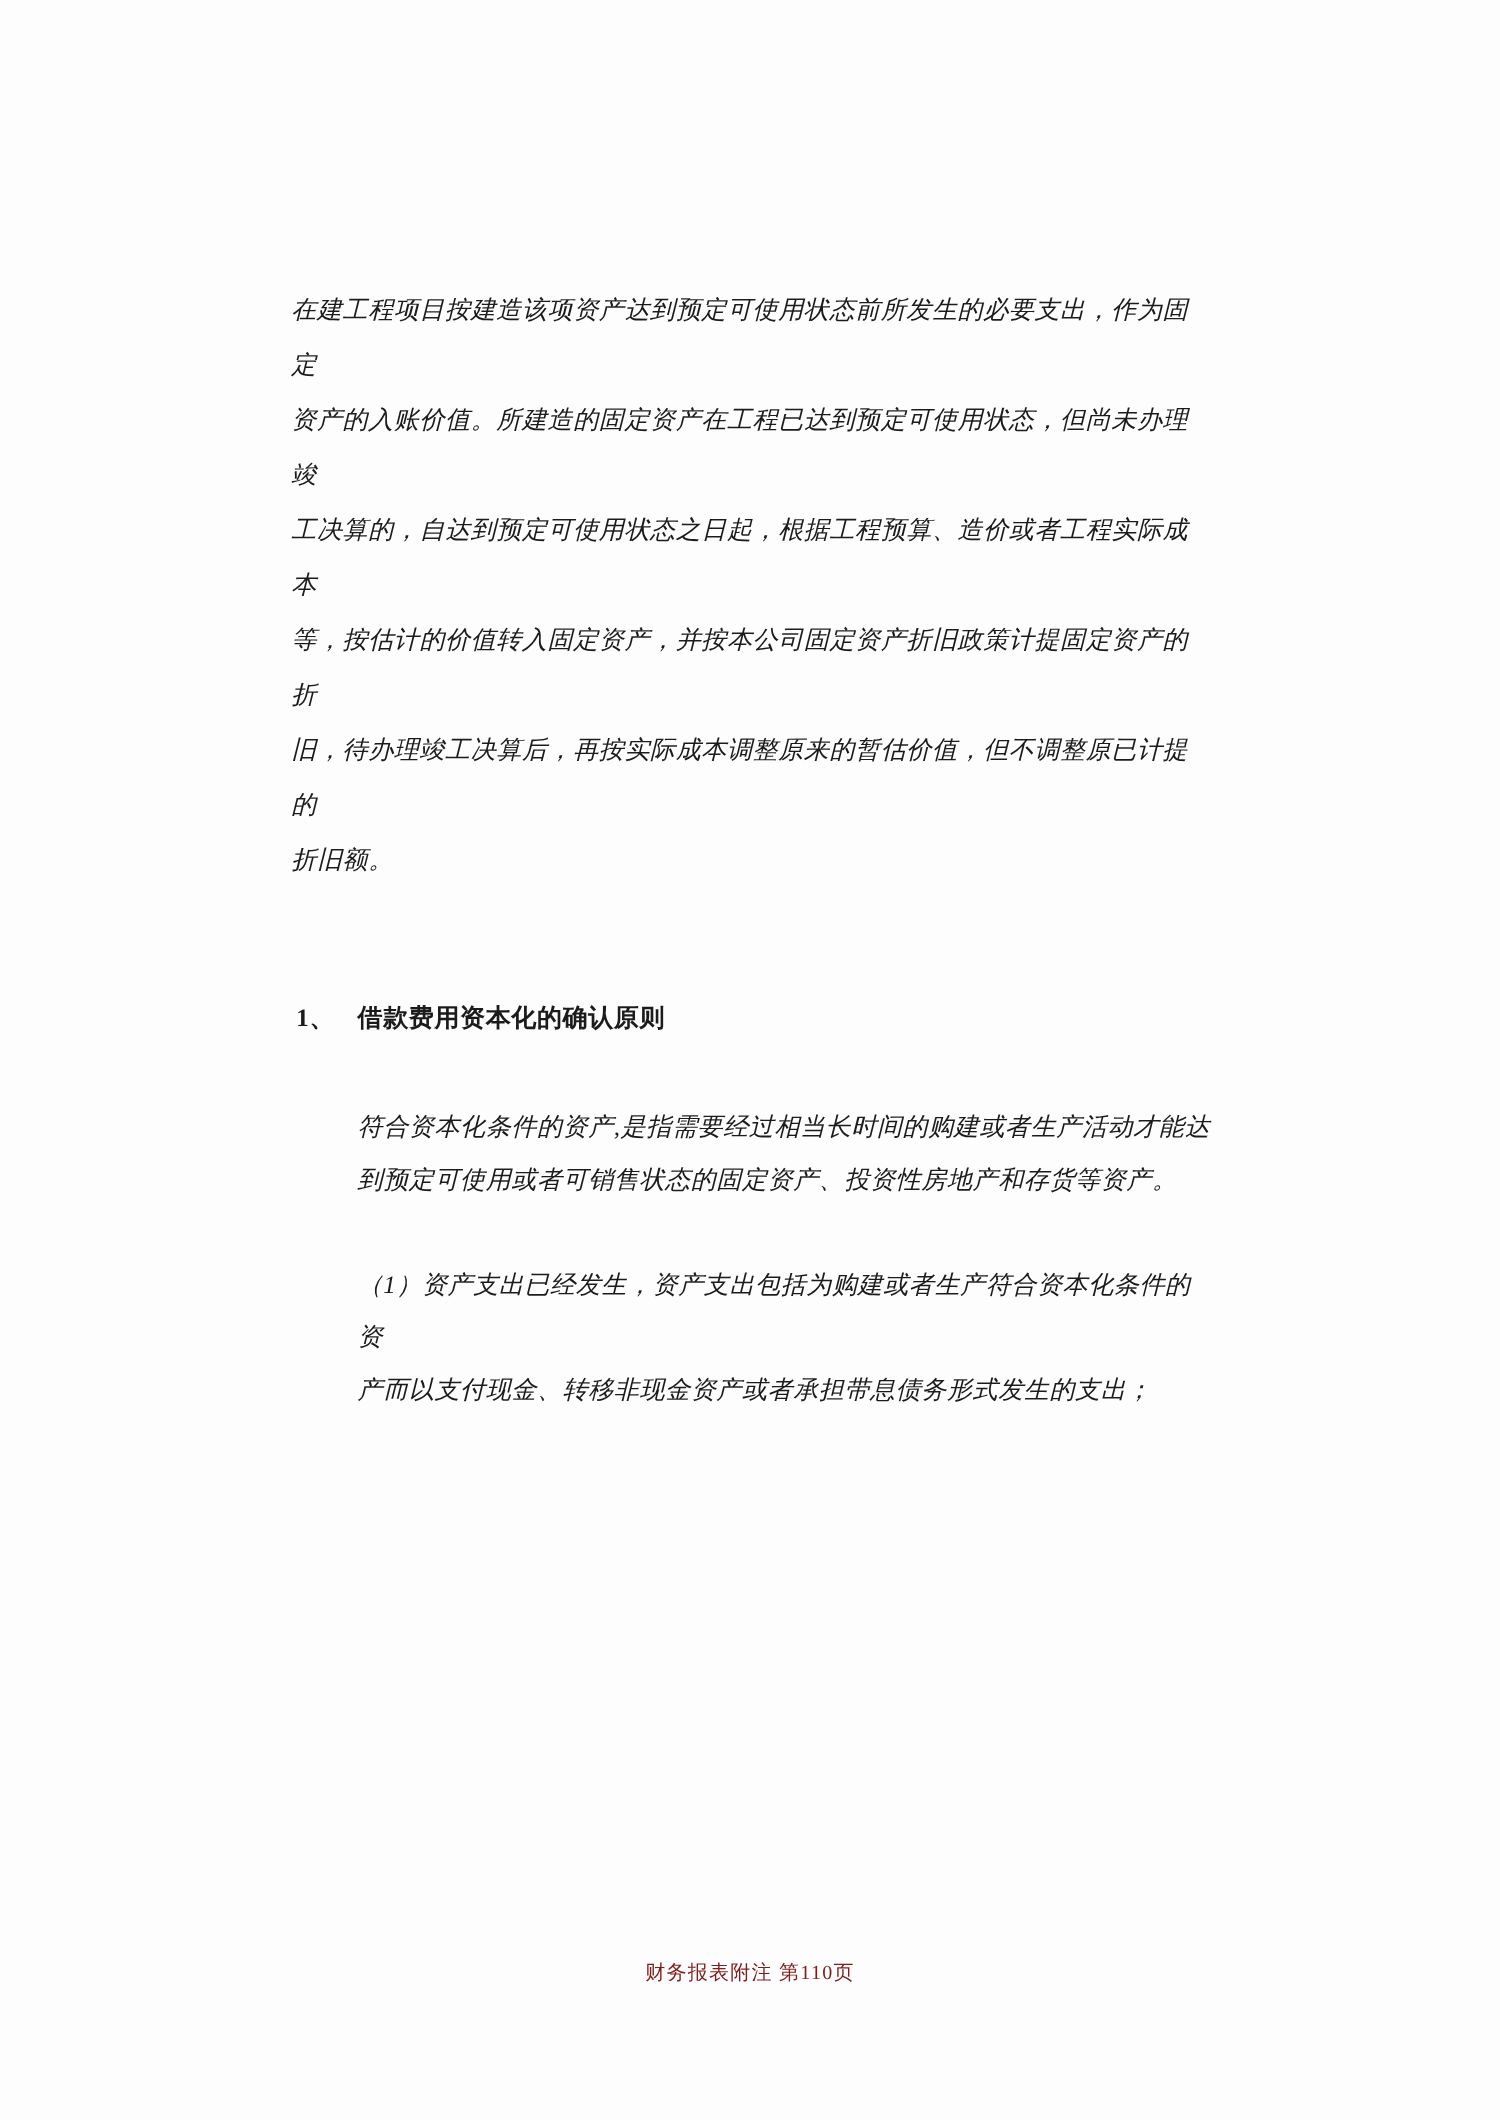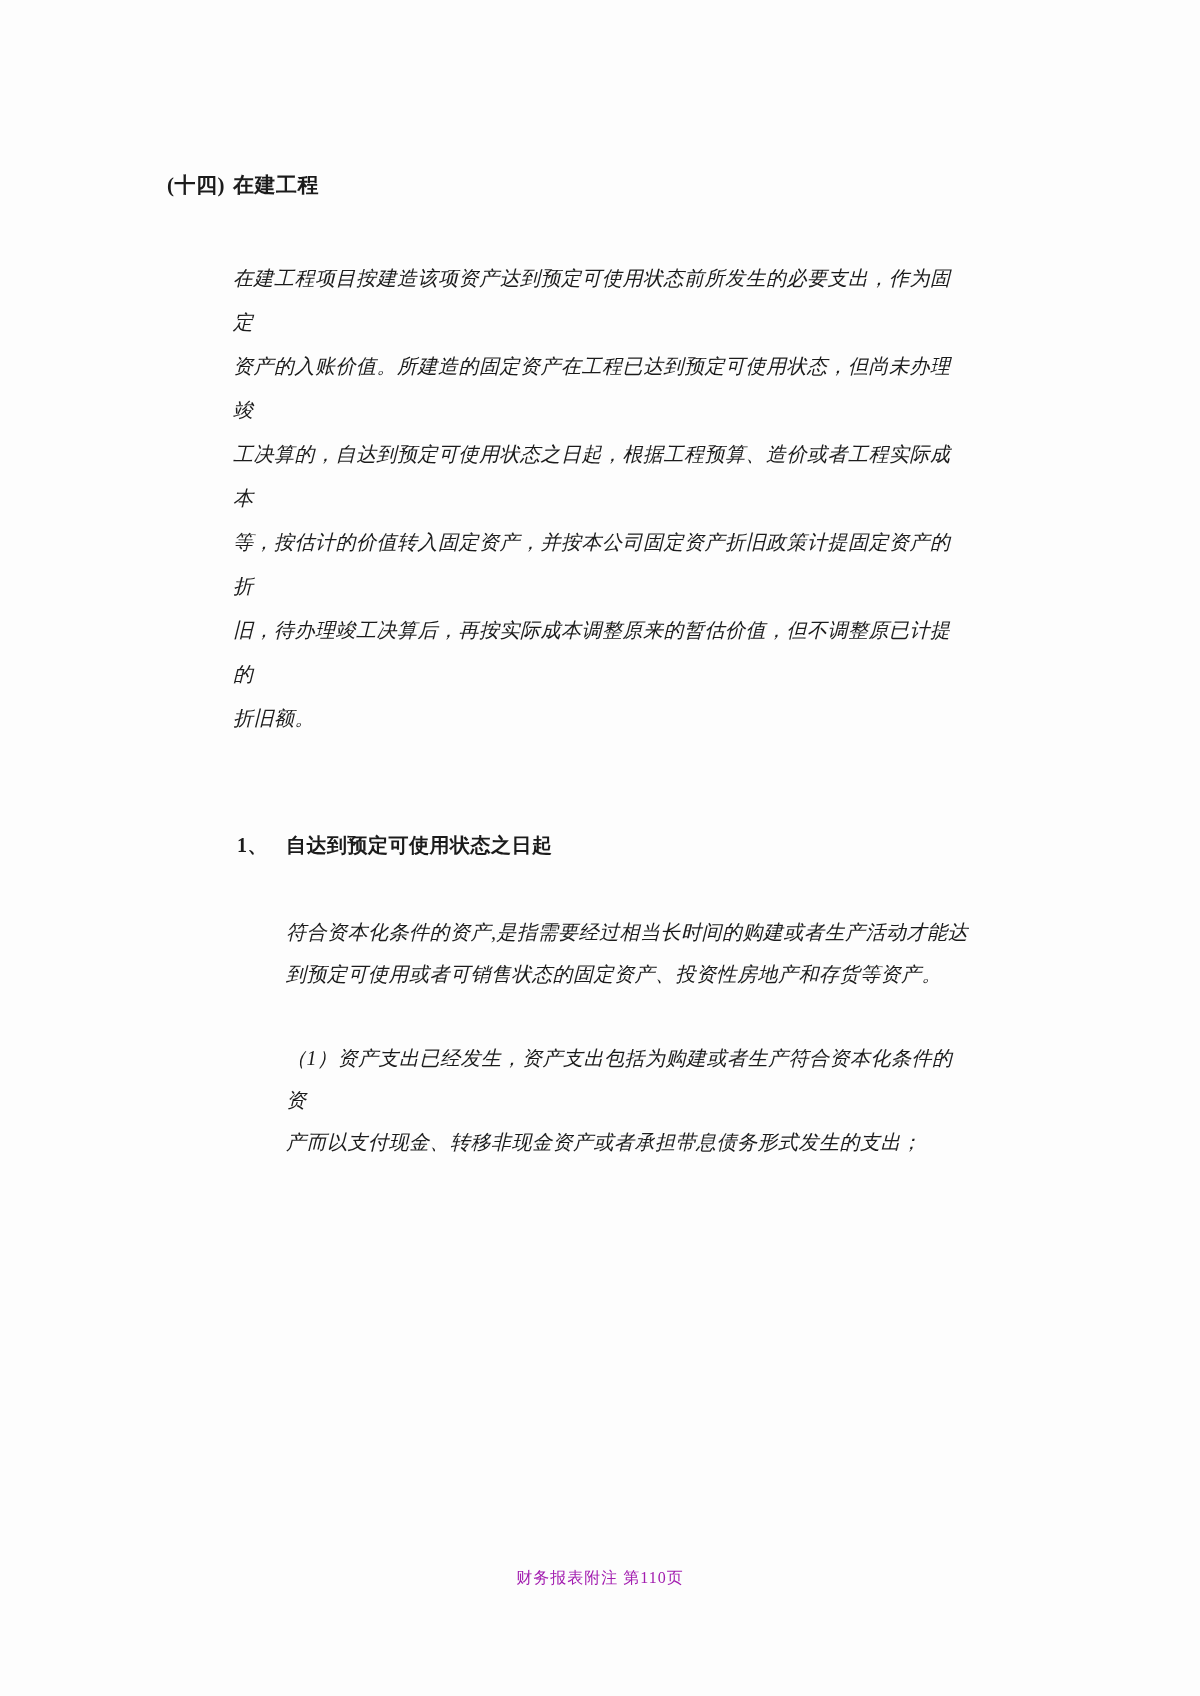--- a/index.html
+++ b/index.html
@@ -54,51 +54,47 @@
     line-height: 42px;
   }
   .sub1-body { margin-top: 10px; }
   .footer {
     position: absolute;
     left: 0;
     top: 1568px;
     width: 1200px;
     text-align: center;
     font-size: 16px;
-    color: #a21caf;
+    color: #7f1d1d;
     letter-spacing: 1px;
   }
 </style>
 </head>
 <body>
 
 <div class="page">
 
   <div class="section">
-    <div class="section-head">
-      <span class="section-num">(十四)</span>
-      <span class="section-title">在建工程</span>
-    </div>
     <div class="section-content s14-body body-text">
       <p>在建工程项目按建造该项资产达到预定可使用状态前所发生的必要支出，作为固定
 资产的入账价值。所建造的固定资产在工程已达到预定可使用状态，但尚未办理竣
 工决算的，自达到预定可使用状态之日起，根据工程预算、造价或者工程实际成本
 等，按估计的价值转入固定资产，并按本公司固定资产折旧政策计提固定资产的折
 旧，待办理竣工决算后，再按实际成本调整原来的暂估价值，但不调整原已计提的
 折旧额。</p>
     </div>
   </div>
 
   <div class="section section-15">
 
     <div class="section-content">
 
       <div class="sub-head sub1-head">
         <span class="sub-num">1、</span>
-        <span class="sub-title">自达到预定可使用状态之日起</span>
+        <span class="sub-title">借款费用资本化的确认原则</span>
       </div>
       <div class="sub-body sub1-body body-text">
         <p>符合资本化条件的资产,是指需要经过相当长时间的购建或者生产活动才能达
 到预定可使用或者可销售状态的固定资产、投资性房地产和存货等资产。</p>
         <p>（1）资产支出已经发生，资产支出包括为购建或者生产符合资本化条件的资
 产而以支付现金、转移非现金资产或者承担带息债务形式发生的支出；</p>
         
         
       </div>
 

